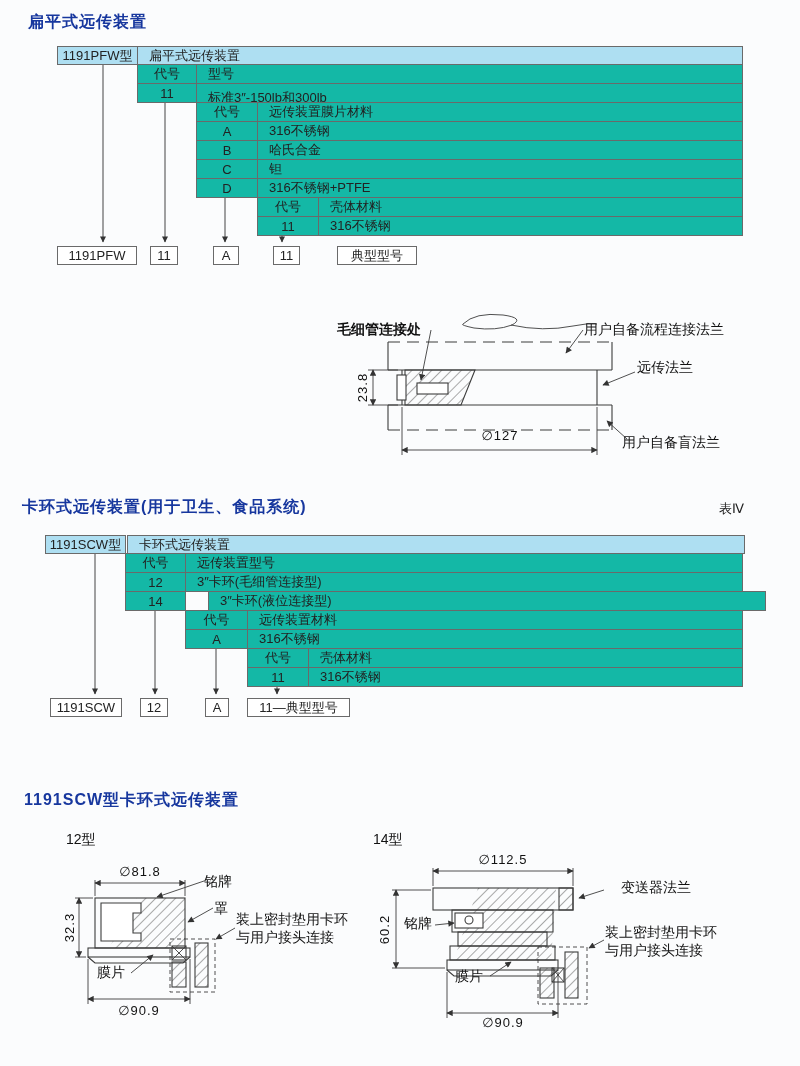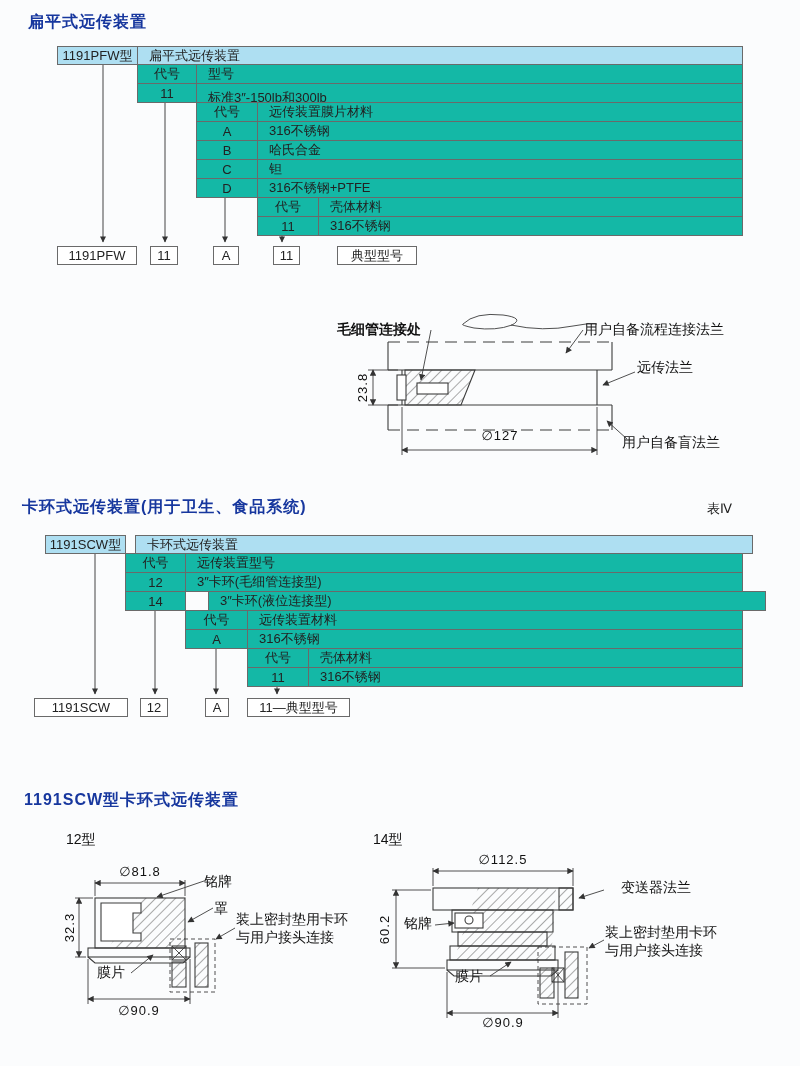--- a/index.html
+++ b/index.html
@@ -1,19 +1,19 @@
 <!DOCTYPE html>
 <html><head>
 <meta charset="utf-8">
 <style>
   html,body{margin:0;padding:0;}
   body{width:800px;height:1066px;background:#fbfcfd;font-family:"Liberation Sans",sans-serif;color:#222;}
   .page{position:relative;width:800px;height:1066px;overflow:hidden;}
   .sec-title{position:absolute;font-size:16px;font-weight:bold;color:#17379e;letter-spacing:1px;white-space:nowrap;}
-  .tbl-ref{position:absolute;font-size:13px;color:#222;white-space:nowrap;}
+  .tbl-ref{position:absolute;font-size:13px;color:#222;white-space:nowrap;margin-left:12px;}
   .cell{position:absolute;box-sizing:border-box;border:1px solid #6a6a6a;background:#14b8a6;font-size:13px;display:flex;align-items:center;white-space:nowrap;overflow:hidden;}
   .cell.code{justify-content:center;}
   .cell.desc{padding-left:11px;}
   .cell.hdr{background:#aedff2;}
   .codebox{position:absolute;box-sizing:border-box;border:1px solid #6a6a6a;background:#ffffff;font-size:13px;display:flex;align-items:center;justify-content:center;white-space:nowrap;}
   .overlay{position:absolute;pointer-events:none;}
   .dlabel{position:absolute;font-family:"Liberation Serif",serif;font-size:14px;color:#111;white-space:nowrap;}
   .dim{position:absolute;font-size:13px;color:#111;letter-spacing:1px;white-space:nowrap;text-align:center;}
   .dim-v{transform:rotate(-90deg);transform-origin:center;}
   .variant{position:absolute;font-size:14px;color:#111;white-space:nowrap;}
@@ -112,37 +112,37 @@
   <div class="dlabel" style="left:584px;top:321px;">用户自备流程连接法兰</div>
   <div class="dlabel" style="left:637px;top:359px;">远传法兰</div>
   <div class="dlabel" style="left:622px;top:434px;">用户自备盲法兰</div>
   <div class="dim dim-v" style="left:342px;top:380px;width:40px;">23.8</div>
   <div class="dim" style="left:464px;top:428px;width:72px;">∅127</div>
 
   <div class="sec-title" style="left:22px;top:497px;">卡环式远传装置(用于卫生、食品系统)</div>
   <div class="tbl-ref" style="left:707px;top:500px;">表Ⅳ</div>
 
   <div class="cell hdr code" style="left:45px;top:535px;width:81px;height:19px;">1191SCW型</div>
-  <div class="cell hdr desc" style="left:135px;top:535px;width:618px;height:19px;">卡环式远传装置</div>
+  <div class="cell hdr desc" style="left:127px;top:535px;width:618px;height:19px;">卡环式远传装置</div>
   <div class="cell code" style="left:125px;top:553px;width:61px;height:20px;">代号</div>
   <div class="cell desc" style="left:185px;top:553px;width:558px;height:20px;">远传装置型号</div>
   <div class="cell code" style="left:125px;top:572px;width:61px;height:20px;">12</div>
   <div class="cell desc" style="left:185px;top:572px;width:558px;height:20px;">3″卡环(毛细管连接型)</div>
   <div class="cell code" style="left:125px;top:591px;width:61px;height:20px;">14</div>
   <div class="cell desc" style="left:185px;top:591px;width:558px;height:20px;margin-left:23px;">3″卡环(液位连接型)</div>
   <div class="cell code" style="left:185px;top:610px;width:63px;height:20px;">代号</div>
   <div class="cell desc" style="left:247px;top:610px;width:496px;height:20px;">远传装置材料</div>
   <div class="cell code" style="left:185px;top:629px;width:63px;height:20px;">A</div>
   <div class="cell desc" style="left:247px;top:629px;width:496px;height:20px;">316不锈钢</div>
   <div class="cell code" style="left:247px;top:648px;width:62px;height:20px;">代号</div>
   <div class="cell desc" style="left:308px;top:648px;width:435px;height:20px;">壳体材料</div>
   <div class="cell code" style="left:247px;top:667px;width:62px;height:20px;">11</div>
   <div class="cell desc" style="left:308px;top:667px;width:435px;height:20px;">316不锈钢</div>
 
-  <div class="codebox" style="left:34px;top:698px;width:94px;height:19px;">1191SCW</div>
+  <div class="codebox" style="left:50px;top:698px;width:72px;height:19px;">1191SCW</div>
   <div class="codebox" style="left:140px;top:698px;width:28px;height:19px;">12</div>
   <div class="codebox" style="left:205px;top:698px;width:24px;height:19px;">A</div>
   <div class="codebox" style="left:247px;top:698px;width:103px;height:19px;">11—典型型号</div>
 
   <svg class="overlay" style="left:45px;top:535px;" width="700" height="185">
     <defs>
       <marker id="mT2" viewBox="0 0 10 10" refX="9" refY="5" markerWidth="8" markerHeight="6" orient="auto-start-reverse">
         <path d="M0,0 L10,5 L0,10 Z" fill="#333"></path>
       </marker>
     </defs>

